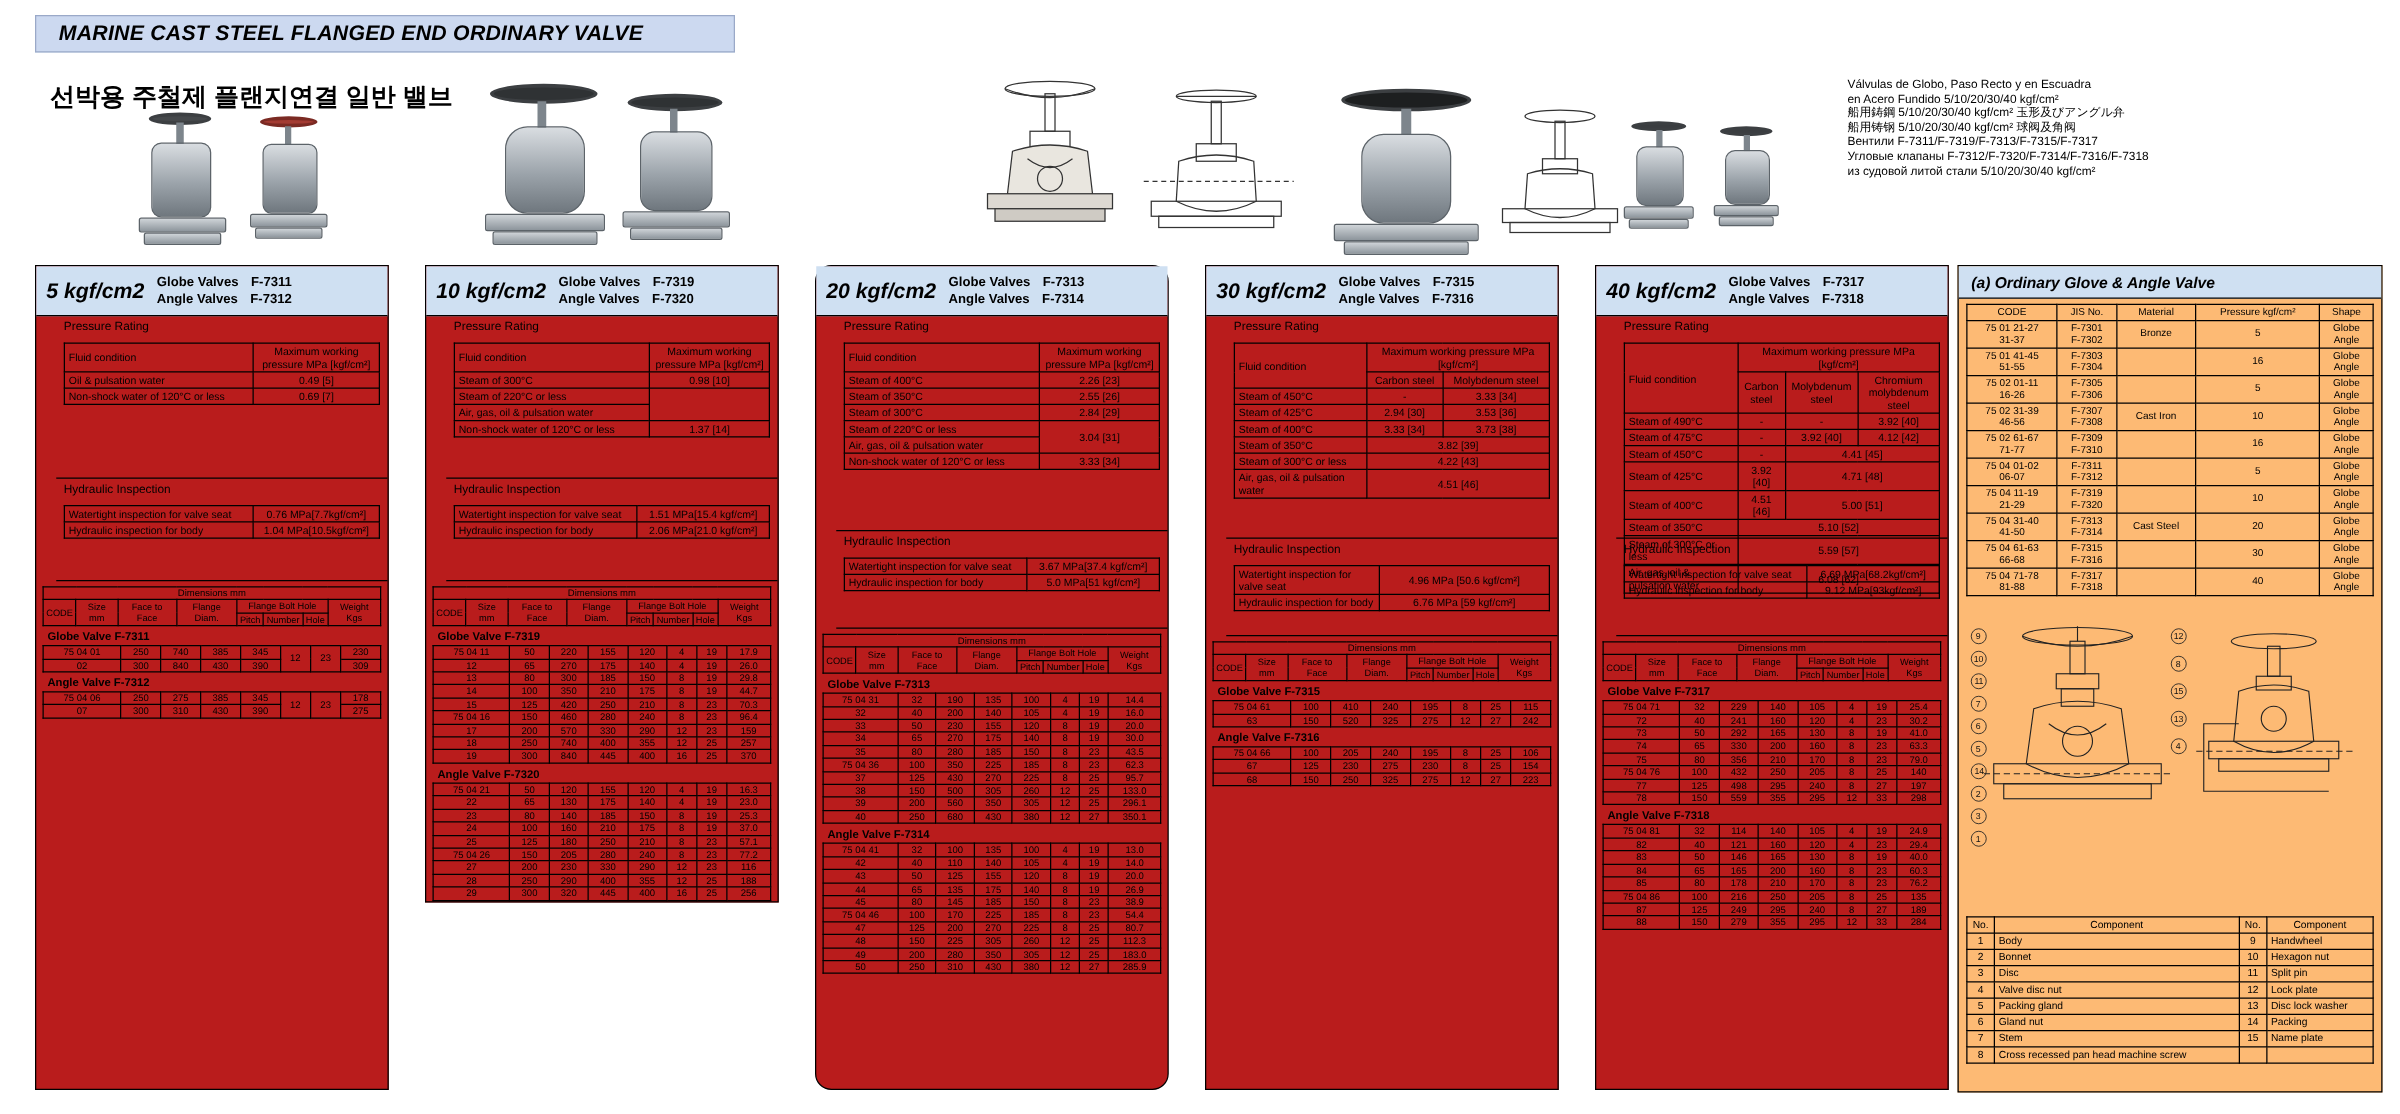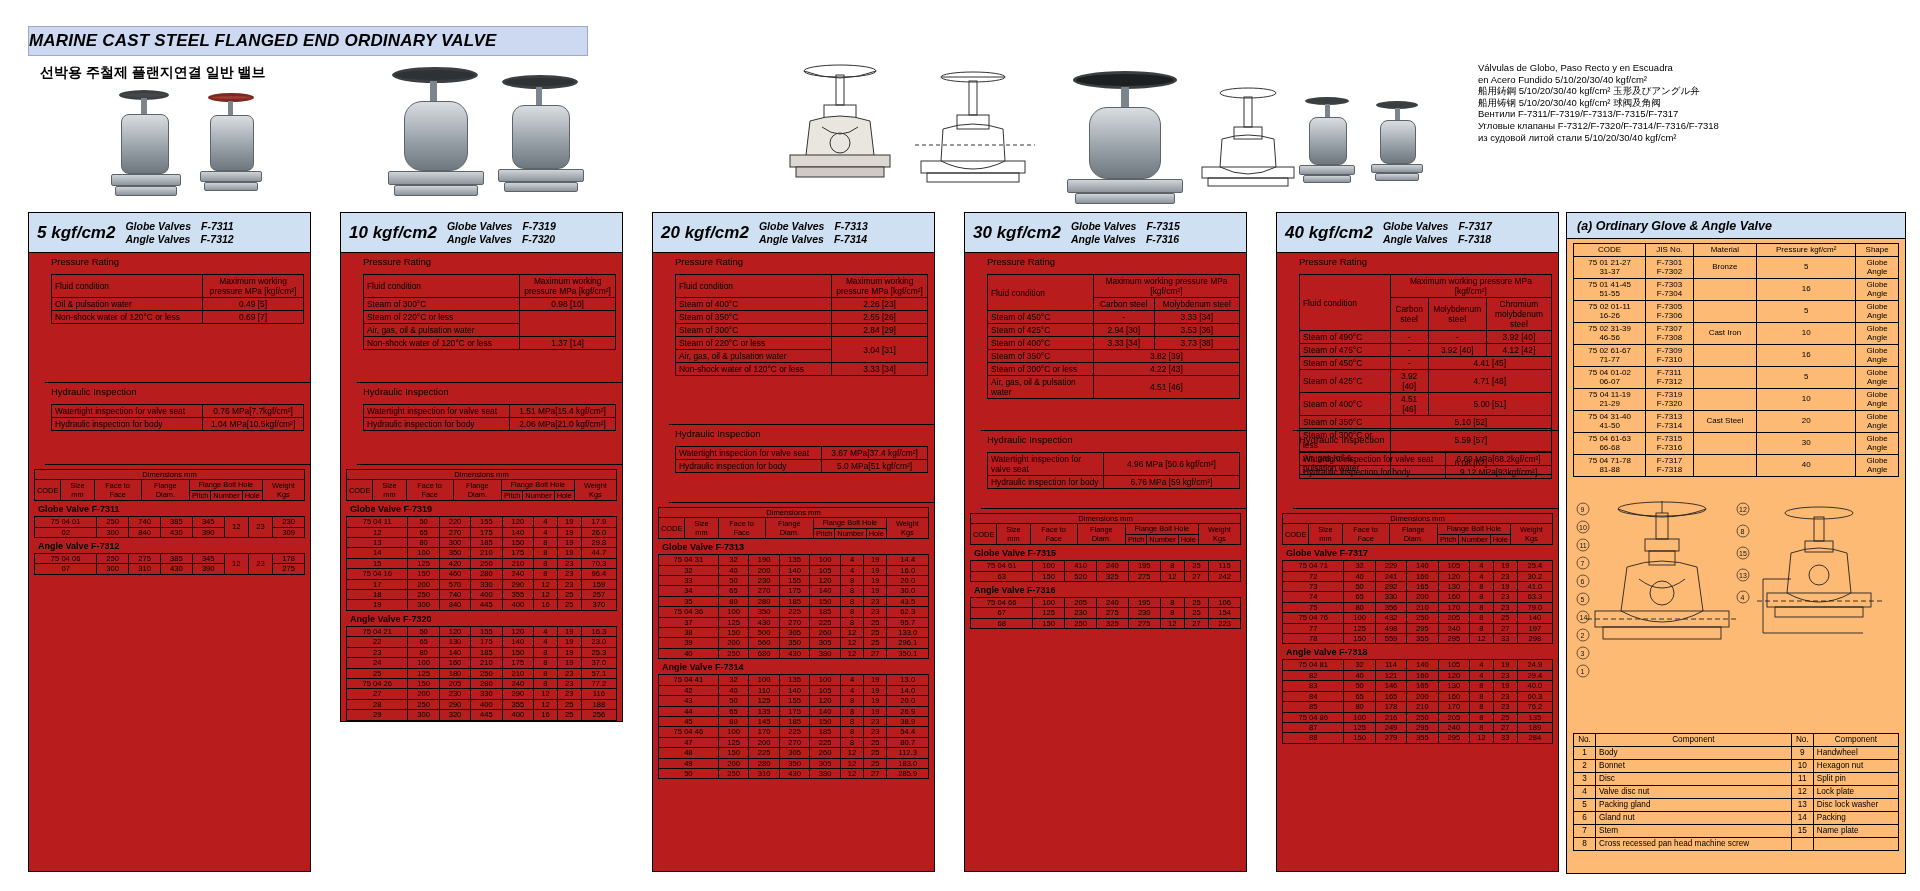--- a/index.html
+++ b/index.html
@@ -8,26 +8,26 @@
     width:1920px; height:891px;
     background:#ffffff;
     font-family:"Liberation Sans", sans-serif;
     color:#000;
     overflow:hidden;
   }
   .page { position:relative; width:1920px; height:891px; }
 
   
   .title-bar {
-    position:absolute; left:28px; top:26px; width:560px; height:30px;
+    position:absolute; left:28px; top:12px; width:560px; height:30px;
     background:#ccd9f0; border:1px solid #9aa9c8;
-    display:flex; align-items:center; padding-left:0;
+    display:flex; align-items:center; padding-left:18px;
   }
   .title-bar .t { font-style:italic; font-weight:bold; font-size:17px; letter-spacing:.2px; }
-  .subtitle { position:absolute; left:40px; top:64px; font-size:14px; font-weight:bold; }
+  .subtitle { position:absolute; left:40px; top:64px; font-size:20px; font-weight:bold; }
 
   
   .lang-block { position:absolute; left:1478px; top:62px; width:430px; font-size:9.5px; line-height:11.6px; }
   .lang-block div { white-space:nowrap; }
 
   
   .photos { position:absolute; left:0; top:55px; width:1470px; height:160px; }
   .valve { position:absolute; }
   .vbody { position:absolute; background:linear-gradient(180deg,#d9dde1,#9ba3aa 55%,#6f777e); border:1px solid #5c6369; border-radius:3px; }
   .vwheel { position:absolute; border-radius:50%; border:3px solid #3c3f42; }
@@ -37,21 +37,21 @@
   .draw { position:absolute; }
   .draw svg { display:block; }
 
   
   .panel { position:absolute; border:1px solid #000; background:#b91c1c; }
   .panel-head {
     height:40px; border-bottom:1px solid #000; background:#cfe0f2;
     display:flex; align-items:center; padding:0 8px; gap:10px;
   }
   .kgf { font-size:17px; font-weight:bold; font-style:italic; white-space:nowrap; }
-  .vlist { font-size:10.5px; font-style:italic; font-weight:bold; line-height:13px; }
+  .vlist { font-size:10.5px; font-weight:bold; line-height:13px; }
   .vlist span.code { margin-left:10px; }
 
   .sect { border-bottom:1px solid #000;margin-left:16px; }
   .sect-title { font-size:9.5px; padding:3px 6px; }
 
   table.grid { border-collapse:collapse; width:100%; font-size:8.4px; }
   table.grid th, table.grid td {
     border:1px solid #000; padding:1px 3px; text-align:center; vertical-align:middle;
     line-height:10px; font-weight:normal;
   }
@@ -583,21 +583,21 @@
               <td>400</td>
               <td>16</td>
               <td>25</td>
               <td>256</td>
             </tr>
           </tbody>
         </table>
     </div>
   </div>
 
-  <div class="panel" style="left:652px; top:212px; width:283px; height:660px;">
+  <div class="panel" style="left:652px; top:212px; width:283px; height:660px;border-radius:13px;">
     <div class="panel-head">
       <span class="kgf">20 kgf/cm2</span>
       <span class="vlist">
         <div><span>Globe Valves</span><span class="code">F-7313</span></div>
         <div><span>Angle Valves</span><span class="code">F-7314</span></div>
       </span>
     </div>
 
     <div class="sect" style="height:172px;">
       <div class="sect-title">Pressure Rating</div>

